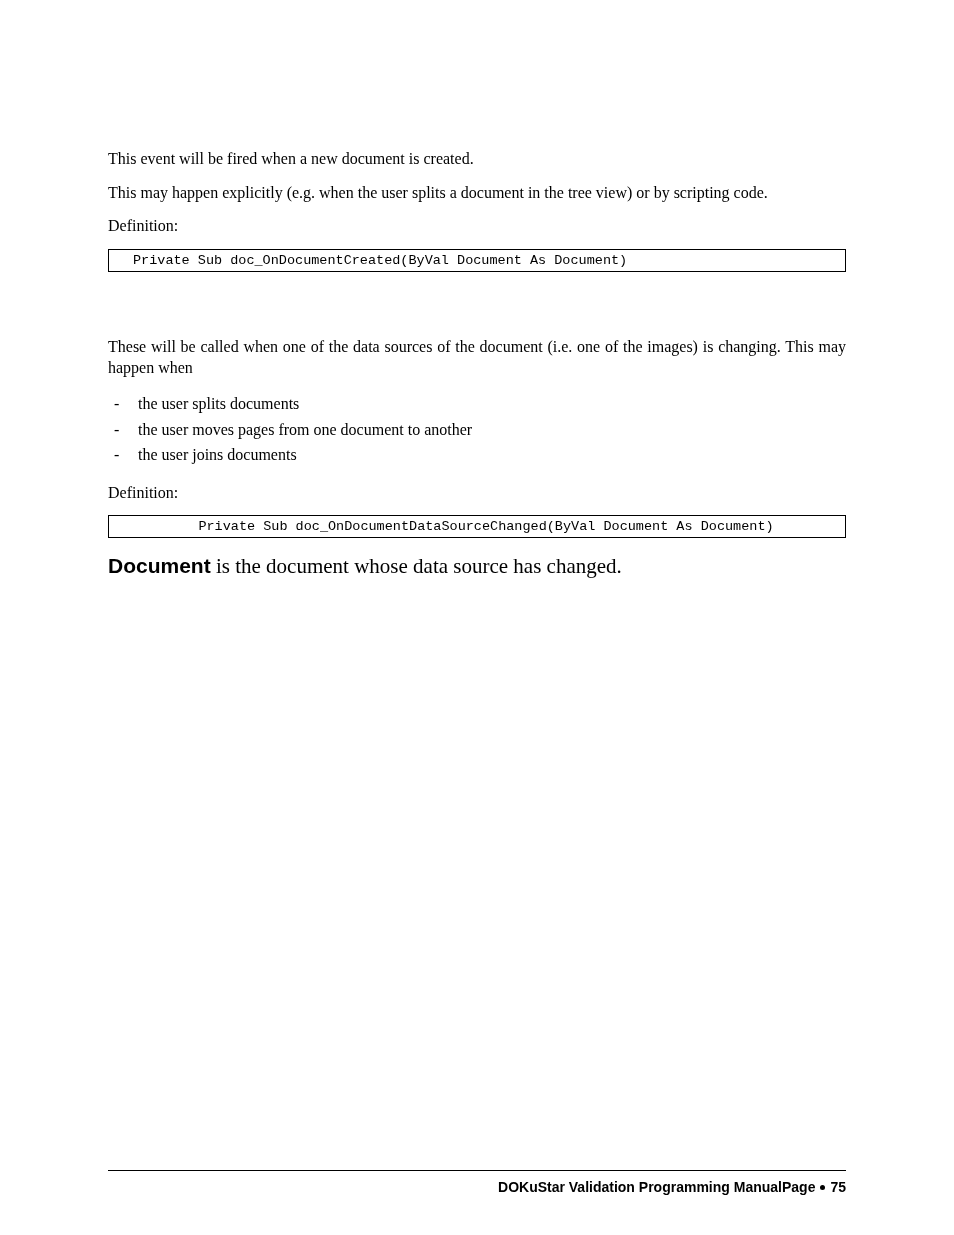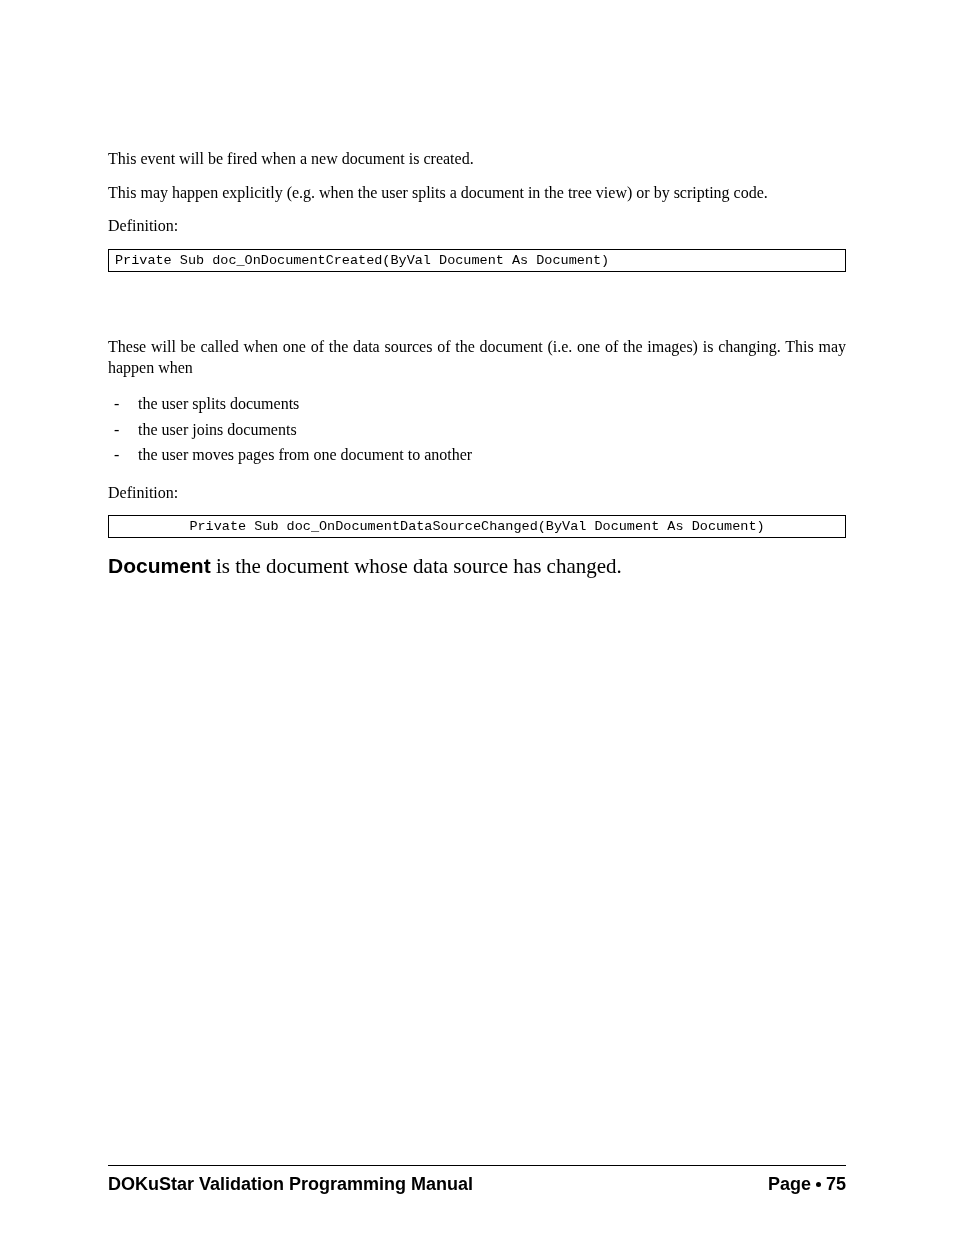--- a/index.html
+++ b/index.html
@@ -23,21 +23,21 @@
     line-height: 1.35;
     margin-bottom: 12px;
   }
   p.body.justify {
     text-align: justify;
   }
   .code-box {
     border: 1px solid #000;
     font-family: "Courier New", Courier, monospace;
     font-size: 13.5px;
-    padding: 3px 6px 3px 6px;
+    padding: 3px 6px 3px 24px;
     margin-top: 5px;
     margin-bottom: 38px;
     white-space: pre;
   }
   .code-box.last { margin-bottom: 16px; text-align: center; }
   ul.dash {
     list-style: none;
     margin: 12px 0 14px 0;
   }
   ul.dash li {
@@ -62,25 +62,24 @@
     right: 108px;
     bottom: 40px;
   }
   .footer-rule {
     border: none;
     border-top: 1px solid #000;
     margin-bottom: 8px;
   }
   .footer-row {
     display: flex;
-    justify-content: space-between;
+    justify-content: flex-end;
     font-family: Arial, Helvetica, sans-serif;
-    font-size: 18px;
+    font-size: 14px;
     font-weight: 700;
-    gap: 24px;
   }
   .footer-row .dot {
     display: inline-block;
     width: 5px; height: 5px;
     background: #000;
     border-radius: 50%;
     vertical-align: middle;
     margin: 0 5px 2px 5px;
   }
   .section-gap { height: 26px; }
@@ -93,22 +92,22 @@
   <p class="body">This event will be fired when a new document is created.</p>
   <p class="body">This may happen explicitly (e.g. when the user splits a document in the tree view) or by scripting code.</p>
   <p class="body">Definition:</p>
   <div class="code-box">Private Sub doc_OnDocumentCreated(ByVal Document As Document)</div>
 
   <div class="section-gap"></div>
 
   <p class="body justify">These will be called when one of the data sources of the document (i.e. one of the images) is changing. This may happen when</p>
   <ul class="dash">
     <li>the user splits documents</li>
+    <li>the user moves pages from one document to another</li>
     <li>the user joins documents</li>
-    <li>the user moves pages from one document to another</li>
   </ul>
   <p class="body">Definition:</p>
   <div class="code-box last">Private Sub doc_OnDocumentDataSourceChanged(ByVal Document As Document)</div>
   <p class="definition-note">
     <span class="bold">Document</span><span> is the document whose data source has changed.</span>
   </p>
 
 </div>
 
 <div class="footer">

